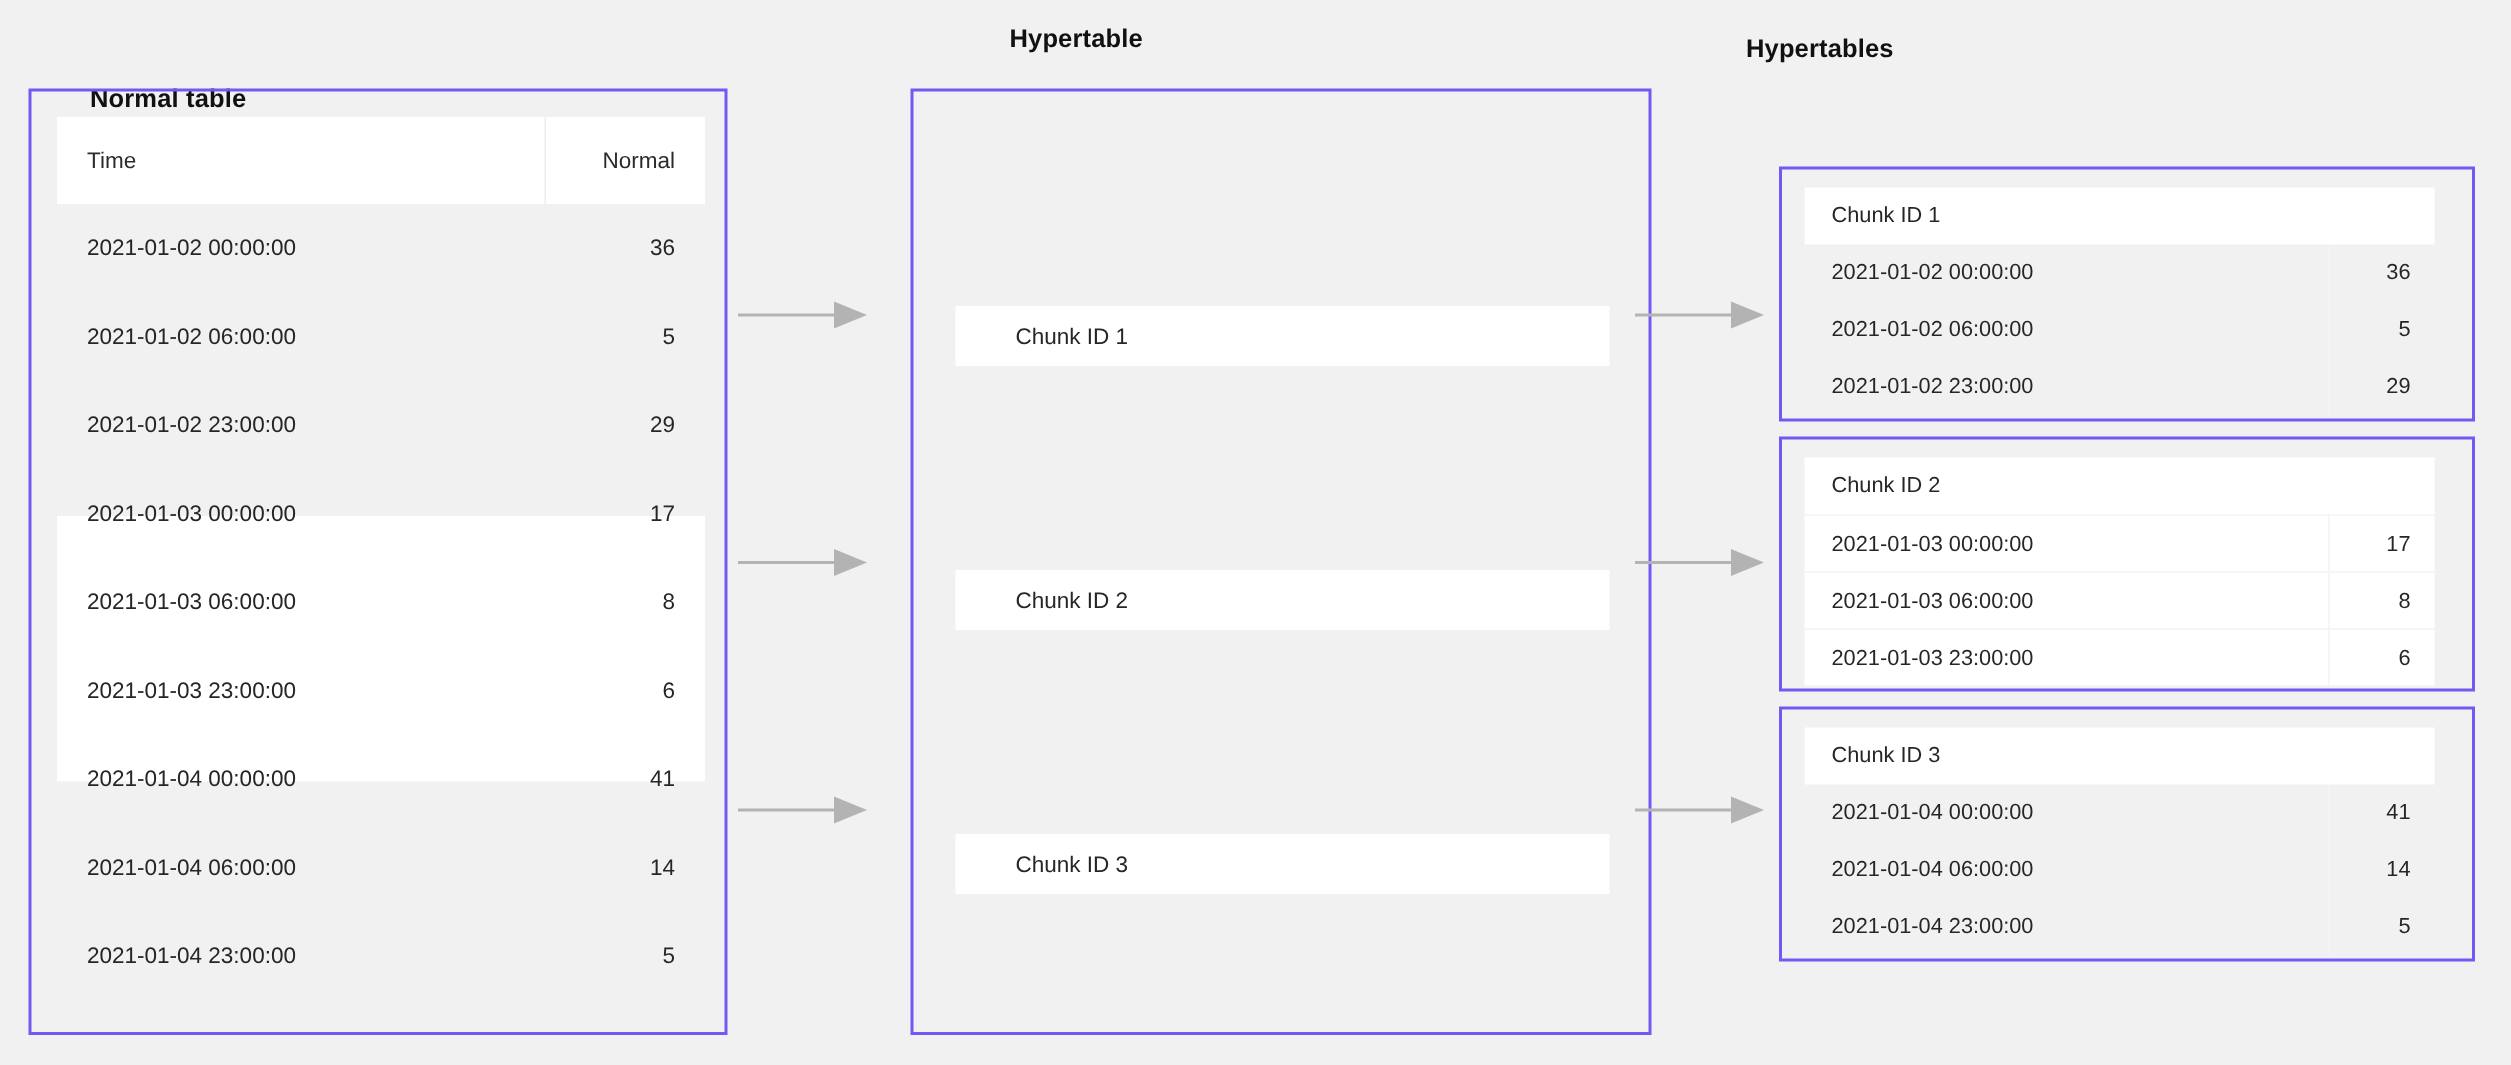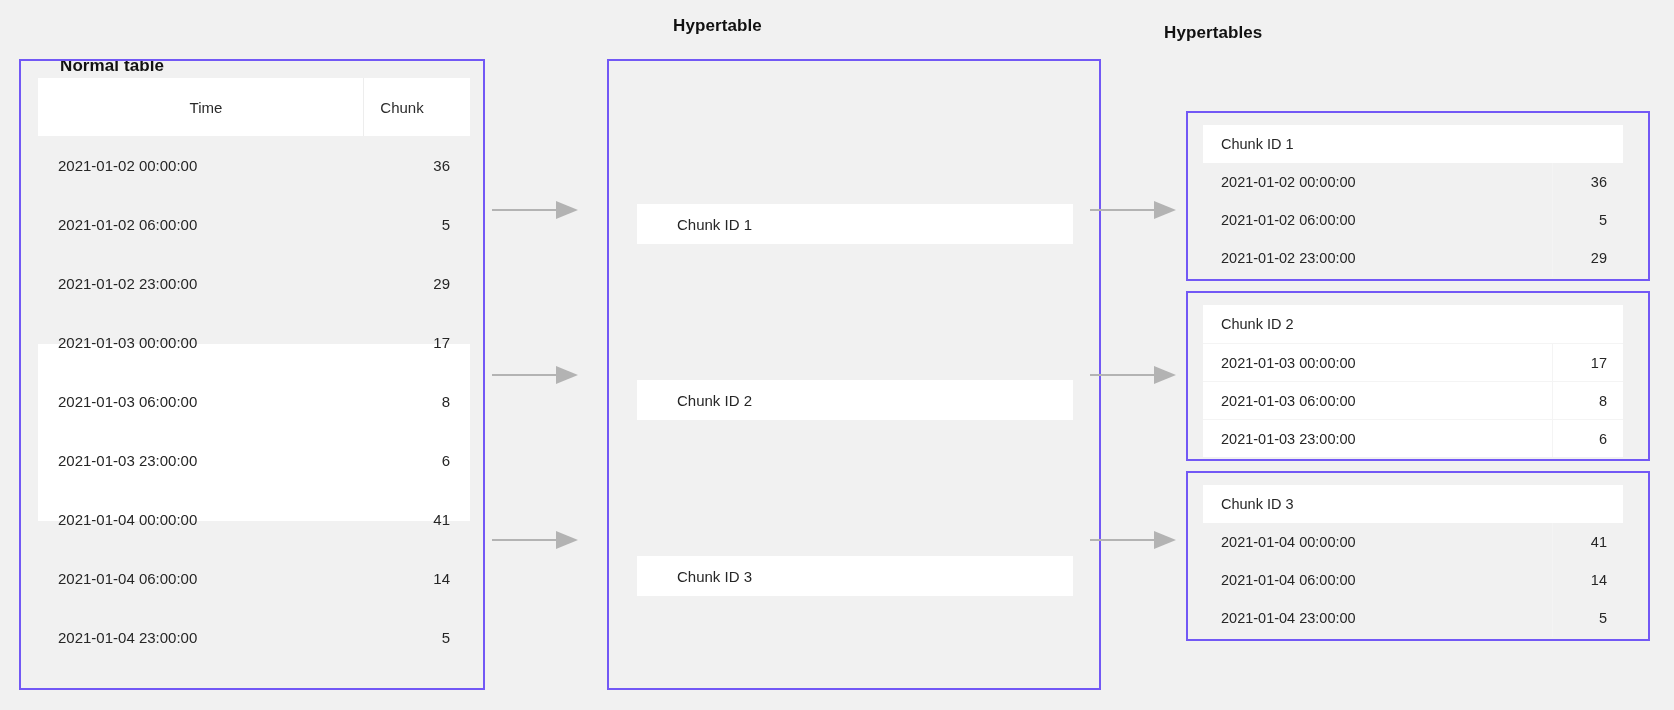--- a/index.html
+++ b/index.html
@@ -72,21 +72,21 @@
   }
   .nrow .cell-time {
     flex: 1 1 auto;
     text-align: left;
   }
   .nrow .cell-value {
     width: 96px;
     text-align: right;
   }
   .nrow.header .cell-time,
-  .nrow.header .cell-value { color: #2b2b2b; text-align: center; }
+  .nrow.header .cell-value { color: #2b2b2b; }
   .hdr-divider {
     position: absolute;
     left: 325px;
     top: 0;
     width: 1px;
     height: 58px;
     background: #ededed;
   }
   .hl-block {
     position: absolute;
@@ -206,21 +206,21 @@
   <div class="section-title" id="title-hyper">Hypertable</div>
   <div class="section-title" id="title-hypers">Hypertables</div>
 
   <div class="panel" id="normal-panel">
     <div class="hl-block" style="top:283px;height:177px;"></div>
     <div class="ntable">
 
       <div class="nrow header">
         <div class="hdr-divider"></div>
         <div class="cell-time">Time</div>
-        <div class="cell-value">Chunk</div>
+        <div class="cell-value">Normal</div>
       </div>
 
       <div class="nrow">
         <div class="cell-time">2021-01-02 00:00:00</div>
         <div class="cell-value">36</div>
       </div>
       <div class="nrow">
         <div class="cell-time">2021-01-02 06:00:00</div>
         <div class="cell-value">5</div>
       </div>

